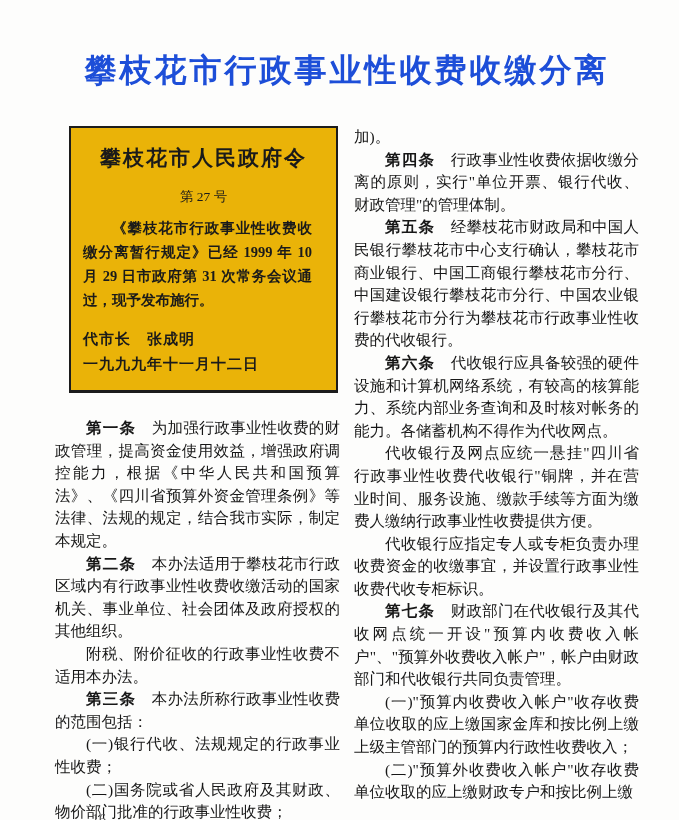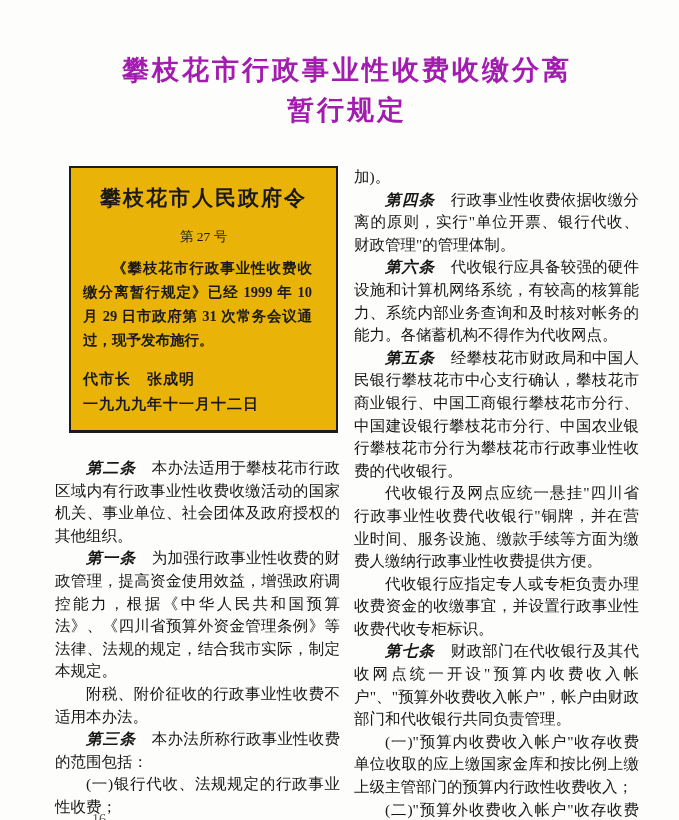--- a/index.html
+++ b/index.html
@@ -15,25 +15,25 @@
     overflow: hidden;
     position: relative;
   }
   .page {
     padding: 50px 40px 0 55px;
     box-sizing: border-box;
   }
   .doc-title {
     text-align: center;
     font-weight: 700;
-    font-size: 27px;
+    font-size: 32px;
     line-height: 40px;
     letter-spacing: 3px;
     margin: 0 0 36px 0;
-    color: #a21caf;
+    color: #1d4ed8;
   }
   .columns {
     display: flex;
     gap: 14px;
   }
   .col {
     width: 285px;
     flex: 0 0 285px;
   }
   .para {
@@ -44,21 +44,20 @@
     margin: 0;
     color: #171717;
   }
   .para.no-indent {
     text-indent: 0;
   }
   .para b {
     font-family: "Liberation Sans", sans-serif;
     font-weight: 700;
     letter-spacing: 1px;
-    font-style: italic;
   }
   
   .decree-box {
     border: 2px solid #1c1c1c;
     border-bottom-width: 3px;
     margin: 0 2px 24px 14px;
     padding: 10px 12px 12px 12px;
     box-sizing: border-box;
     background: #eab308;
   }
@@ -104,49 +103,48 @@
     color: #555;
   }
 </style>
 </head>
 <body>
 
 <div class="page">
 
   <h1 class="doc-title">
     <span>攀枝花市行政事业性收费收缴分离</span><br>
-    <span>暂行规定</span>
   </h1>
 
   <div class="columns">
 
     <div class="col">
       <div class="decree-box">
         <div class="decree-title">攀枝花市人民政府令</div>
         <div class="decree-number">第 27 号</div>
         <div class="decree-body">《攀枝花市行政事业性收费收缴分离暂行规定》已经 1999 年 10 月 29 日市政府第 31 次常务会议通过，现予发布施行。</div>
         <div class="decree-sign">代市长　张成明</div>
         <div class="decree-date">一九九九年十一月十二日</div>
       </div>
       <div>
+          <div class="para"><b>第一条</b>　为加强行政事业性收费的财政管理，提高资金使用效益，增强政府调控能力，根据《中华人民共和国预算法》、《四川省预算外资金管理条例》等法律、法规的规定，结合我市实际，制定本规定。</div>
           <div class="para"><b>第二条</b>　本办法适用于攀枝花市行政区域内有行政事业性收费收缴活动的国家机关、事业单位、社会团体及政府授权的其他组织。</div>
-          <div class="para"><b>第一条</b>　为加强行政事业性收费的财政管理，提高资金使用效益，增强政府调控能力，根据《中华人民共和国预算法》、《四川省预算外资金管理条例》等法律、法规的规定，结合我市实际，制定本规定。</div>
           <div class="para">附税、附价征收的行政事业性收费不适用本办法。</div>
           <div class="para"><b>第三条</b>　本办法所称行政事业性收费的范围包括：</div>
           <div class="para">(一)银行代收、法规规定的行政事业性收费；</div>
           <div class="para">(二)国务院或省人民政府及其财政、物价部门批准的行政事业性收费；</div>
         </div>
     </div>
 
     <div class="col">
       <div>
           <div class="para no-indent">加)。</div>
           <div class="para"><b>第四条</b>　行政事业性收费依据收缴分离的原则，实行"单位开票、银行代收、财政管理"的管理体制。</div>
+          <div class="para"><b>第五条</b>　经攀枝花市财政局和中国人民银行攀枝花市中心支行确认，攀枝花市商业银行、中国工商银行攀枝花市分行、中国建设银行攀枝花市分行、中国农业银行攀枝花市分行为攀枝花市行政事业性收费的代收银行。</div>
           <div class="para"><b>第六条</b>　代收银行应具备较强的硬件设施和计算机网络系统，有较高的核算能力、系统内部业务查询和及时核对帐务的能力。各储蓄机构不得作为代收网点。</div>
-          <div class="para"><b>第五条</b>　经攀枝花市财政局和中国人民银行攀枝花市中心支行确认，攀枝花市商业银行、中国工商银行攀枝花市分行、中国建设银行攀枝花市分行、中国农业银行攀枝花市分行为攀枝花市行政事业性收费的代收银行。</div>
           <div class="para">代收银行及网点应统一悬挂"四川省行政事业性收费代收银行"铜牌，并在营业时间、服务设施、缴款手续等方面为缴费人缴纳行政事业性收费提供方便。</div>
           <div class="para">代收银行应指定专人或专柜负责办理收费资金的收缴事宜，并设置行政事业性收费代收专柜标识。</div>
           <div class="para"><b>第七条</b>　财政部门在代收银行及其代收网点统一开设"预算内收费收入帐户"、"预算外收费收入帐户"，帐户由财政部门和代收银行共同负责管理。</div>
           <div class="para">(一)"预算内收费收入帐户"收存收费单位收取的应上缴国家金库和按比例上缴上级主管部门的预算内行政性收费收入；</div>
           <div class="para">(二)"预算外收费收入帐户"收存收费单位收取的应上缴财政专户和按比例上缴</div>
         </div>
     </div>
 
   </div>
 

